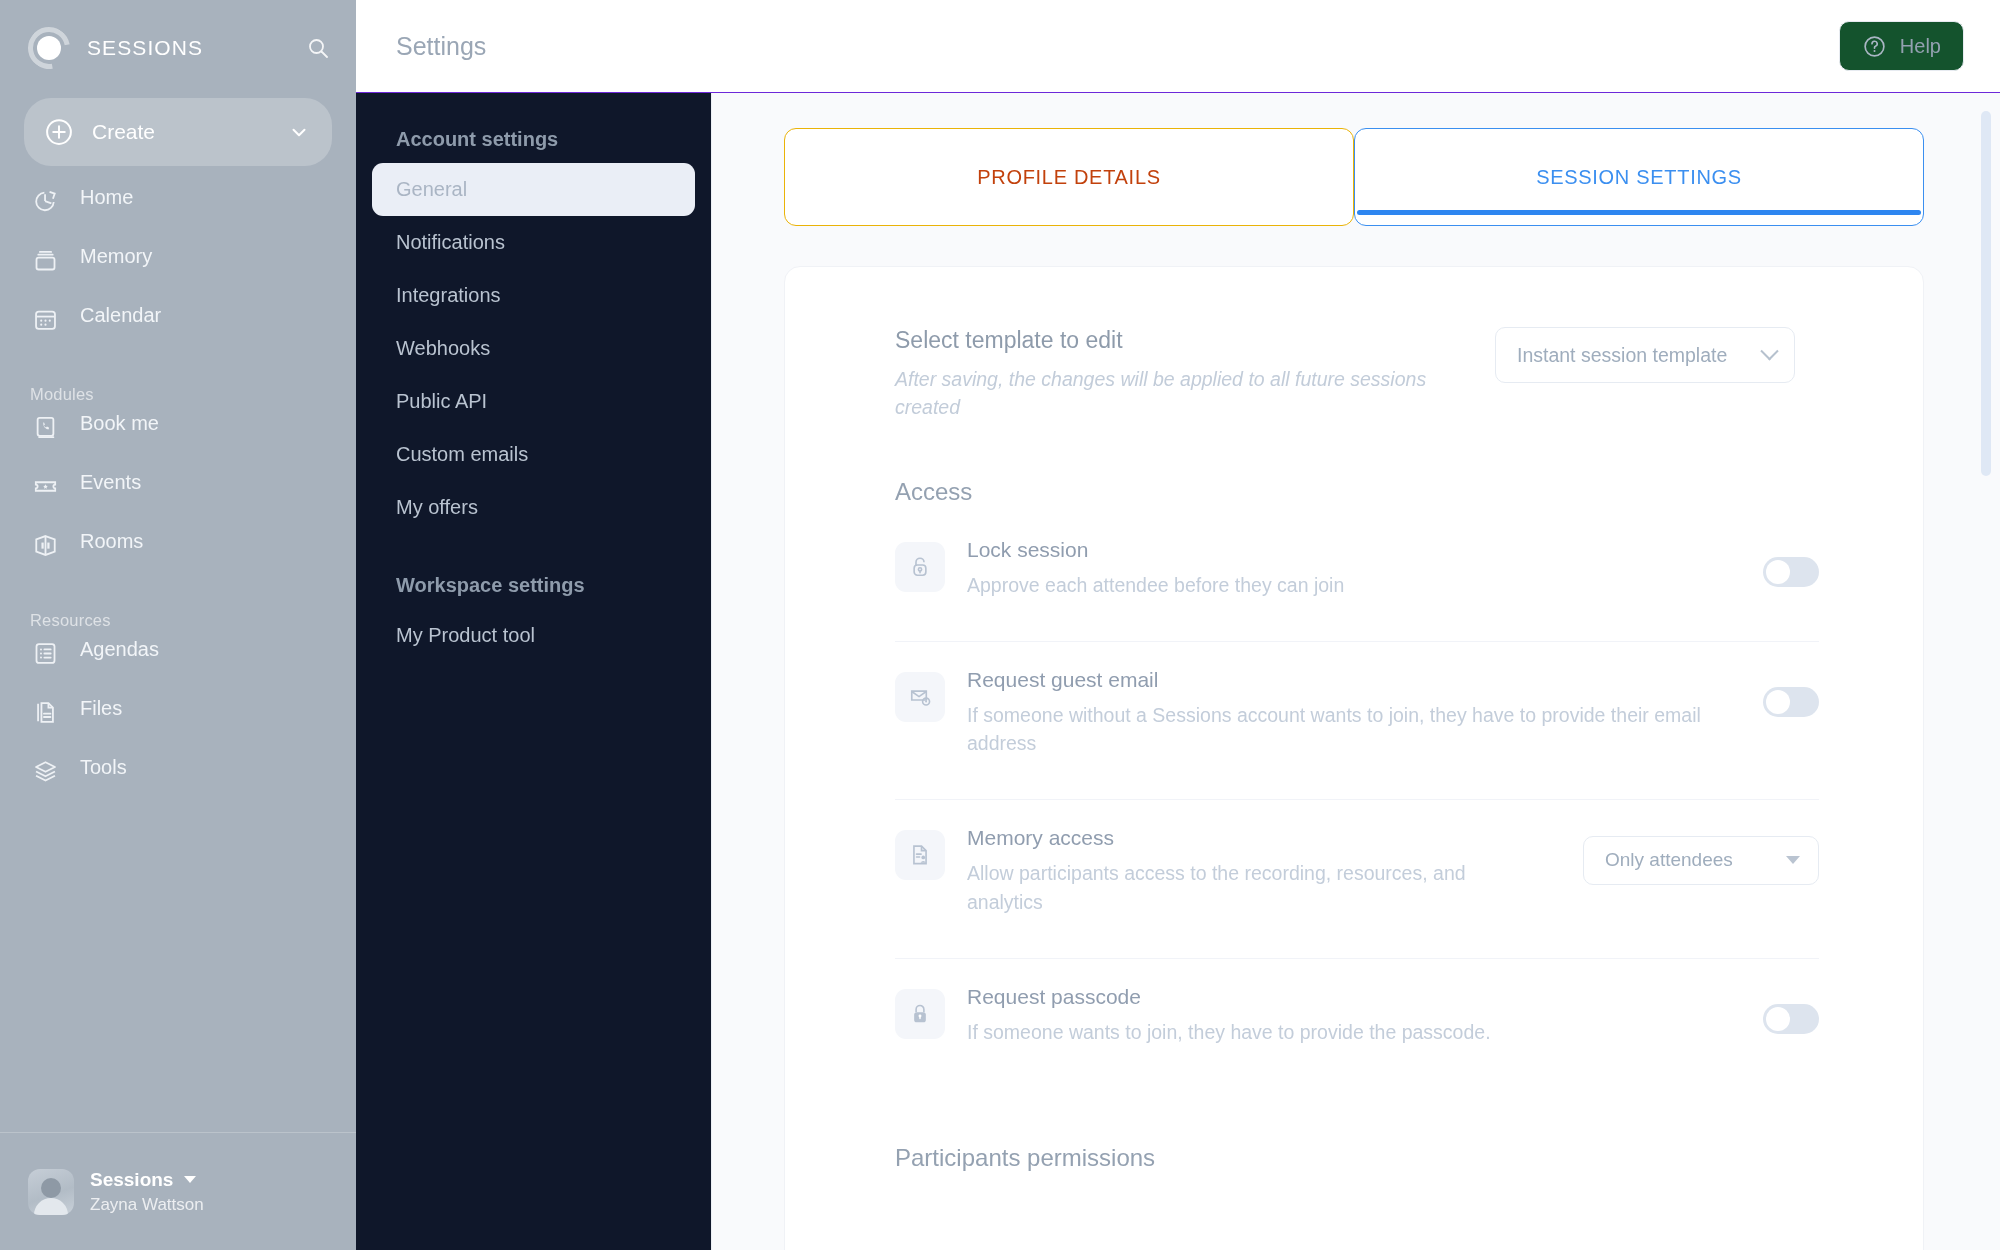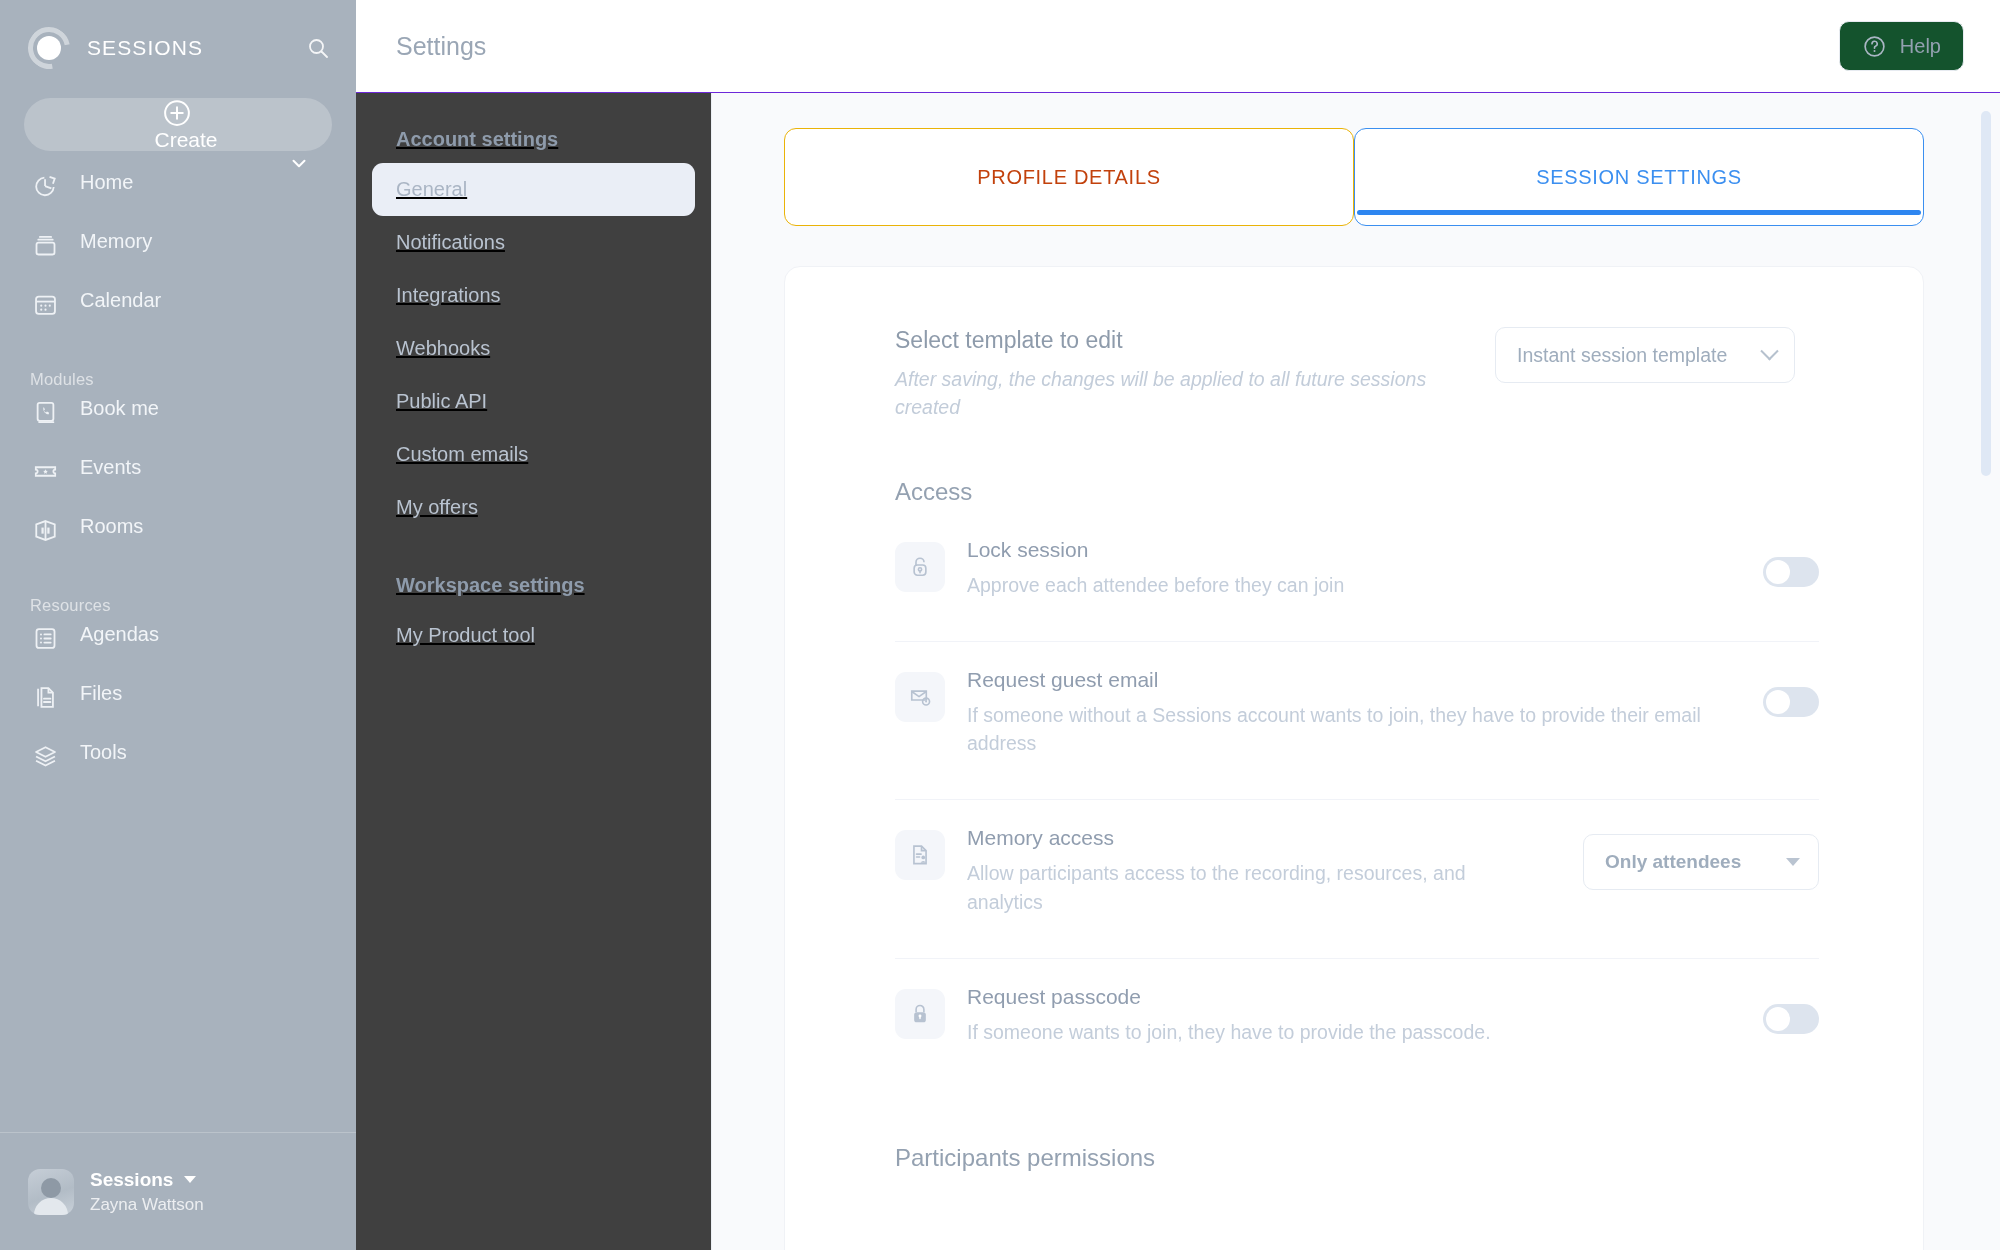--- a/index.html
+++ b/index.html
@@ -39,26 +39,25 @@
   }
   .brand-name {
     margin-left: 17px;
     font-size: 21px; letter-spacing: 1.1px;
     font-weight: 400; color: #ffffff;
   }
   .brand-search { margin-left: auto; opacity: .88; display:flex; }
 
   .create-btn {
     margin: 3px 24px 8px 24px;
-    height: 53px; border-radius: 27px;
+    height: 68px; border-radius: 27px;
     background: rgba(255,255,255,0.22);
     display: flex; align-items: center;
     padding: 0 22px 0 20px;
     cursor: pointer;
-    flex-direction: column;
   }
   .create-btn .plus { width: 30px; height: 30px; flex:0 0 30px; display:flex; }
   .create-btn .lbl { margin-left: 18px; font-size: 21px; color:#fff; }
   .create-btn .chev { margin-left: auto; display:flex; }
 
   .nav { margin-top: 20px; }
   .nav-item {
     display: flex; 
     height: 59px; padding: 0 24px 0 30px;
     cursor: pointer;
@@ -110,23 +109,22 @@
   .help-btn {
     margin-left: auto; display: flex; align-items: center; gap: 13px;
     border: 1px solid #e7ebf1; border-radius: 10px;
     height: 50px; padding: 0 22px; cursor: pointer; background:#14532d;
   }
   .help-btn .lbl { font-size: 20px; color: #93a0b0; }
 
   .body-row { display: flex; height: 1157px; }
   .settings-nav {
     width: 356px; flex: 0 0 356px; height: 100%;
-    background: #404040; border-right: 1px solid #eceff4;
+    background: #0f172a; border-right: 1px solid #eceff4;
     padding-top: 35px;
-    text-decoration: underline;
   }
   .snav-group {
     font-size: 20px; font-weight: 700; color: #8e9bab;
     padding: 0 0 12px 40px;
   }
   .snav-item {
     height: 53px; display: flex; align-items: center;
     margin: 0 16px; padding-left: 24px; border-radius: 11px;
     font-size: 20px; color: #b9c3d0; cursor: pointer;
   }
@@ -174,21 +172,21 @@
     min-width: 300px; display: flex; align-items: center;
     padding: 0 18px 0 21px; background:#fff; cursor: pointer;
     font-size: 19.5px; color: #9fadbd; gap: 14px;
   }
   .select .v { flex: 1; }
   .chev-thin {
     width: 13px; height: 13px; border-right: 2px solid #b6c1ce;
     border-bottom: 2px solid #b6c1ce; transform: rotate(45deg) translate(-3px,-3px);
   }
   .select.small {
-    min-width: 236px; height: 56px; font-size: 19px; font-weight: bold;
+    min-width: 236px; height: 49px; font-size: 19px;
   }
   .tri-down {
     width: 0; height: 0; border-left: 7px solid transparent;
     border-right: 7px solid transparent; border-top: 8px solid #bac4d1;
   }
 
   .section-title {
     font-size: 24px; color: #94a1b1; margin: 56px 0 6px 0;
   }
 

